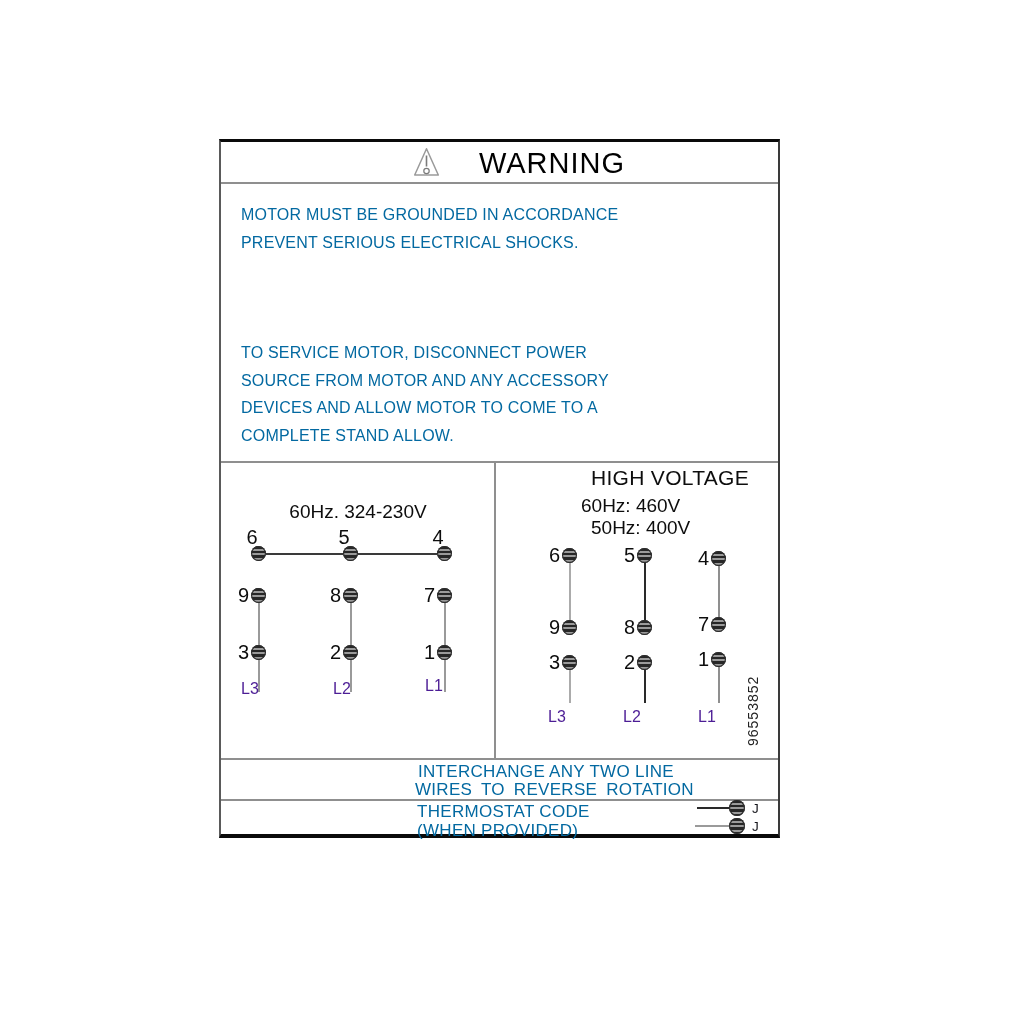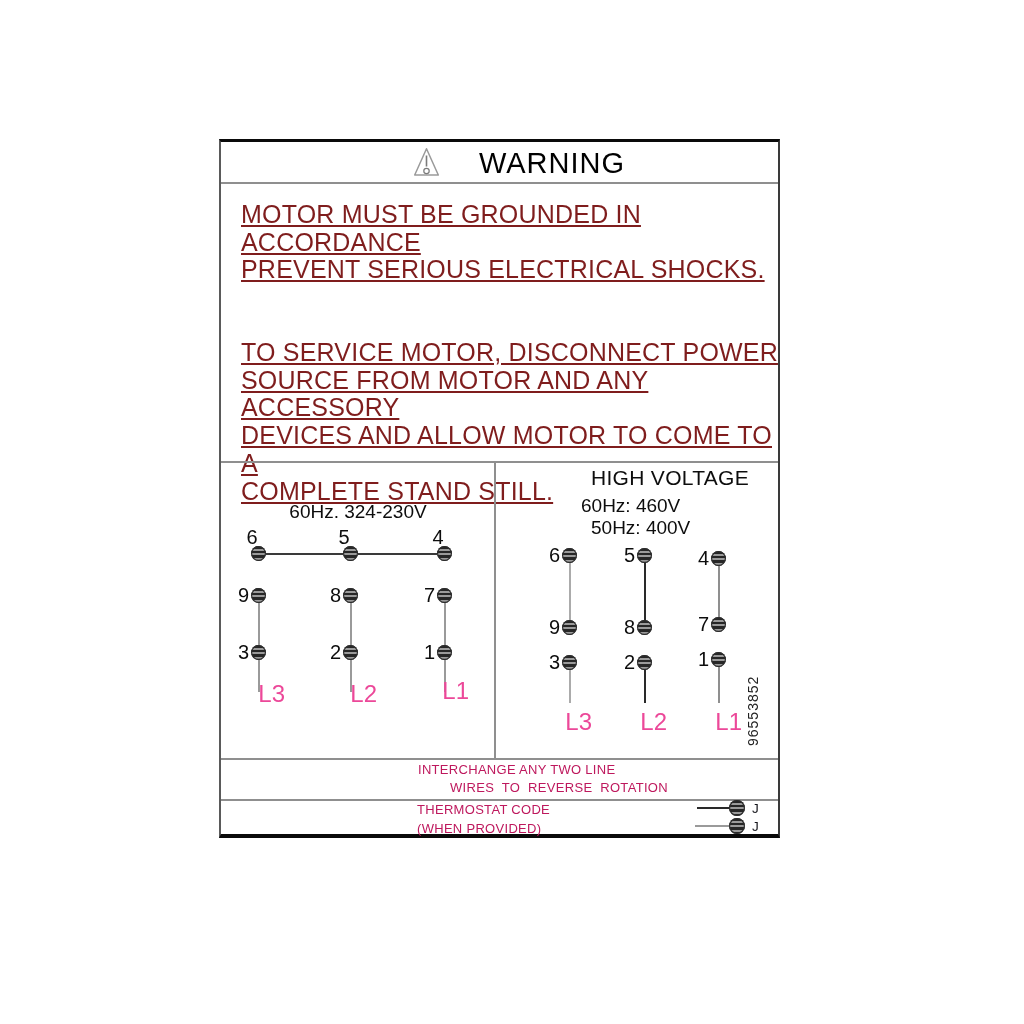--- a/index.html
+++ b/index.html
@@ -7,32 +7,32 @@
           font-family:"Liberation Sans","DejaVu Sans",sans-serif;color:#111;}
   .label-box{position:absolute;left:219px;top:139px;width:557px;height:692px;
              border-top:3px solid #0a0a0a;border-bottom:4px solid #0a0a0a;
              border-left:2px solid #5a5a5a;border-right:2px solid #3a3a3a;background:#fff;}
   .abs{position:absolute;}
   .hline{position:absolute;background:#8f8f8f;height:2px;}
   .vline{position:absolute;width:2px;}
   .wire{position:absolute;}
   .warn-title{position:absolute;left:240px;top:5px;width:182px;text-align:center;
               font-size:29px;line-height:32px;letter-spacing:1px;color:#000;}
-  .para{position:absolute;left:20px;font-size:25px;line-height:27.7px;color:#7f1d1d;letter-spacing:0.2px;text-decoration:underline;}
+  .para{position:absolute;left:20px;font-size:16px;line-height:27.7px;color:#0369a1;letter-spacing:0.2px;}
   .panel-title{position:absolute;font-size:21px;color:#0d0d0d;letter-spacing:0.3px;}
   .panel-sub{position:absolute;font-size:19px;color:#0d0d0d;}
   .tnum{position:absolute;font-size:20px;color:#0d0d0d;line-height:20px;}
   .tnum.ra{text-align:right;width:22px;}
   .tnum.ctr{text-align:center;width:24px;}
-  .llabel{position:absolute;font-size:24px;color:#ec4899;width:44px;text-align:right;}
+  .llabel{position:absolute;font-size:16px;color:#4c1d95;width:44px;text-align:left;}
   .term{position:absolute;width:15px;height:15px;border-radius:50%;
         background:repeating-linear-gradient(180deg,#262626 0px,#262626 2.6px,#9a9a9a 2.6px,#9a9a9a 4.6px);
         box-shadow:inset 0 0 0 1.2px #2e2e2e;}
   .term.lg{width:16px;height:16px;}
-  .small-txt{position:absolute;font-size:13px;color:#be185d;letter-spacing:0.3px;}
+  .small-txt{position:absolute;font-size:17px;color:#0369a1;letter-spacing:0.3px;}
   .jlabel{position:absolute;font-size:13.5px;color:#14141a;}
   .pn{position:absolute;left:524px;top:512px;height:92px;font-size:14px;color:#222;
       writing-mode:vertical-rl;transform:rotate(180deg);letter-spacing:1px;}
 </style>
 </head>
 <body>
 
 <div class="canvas">
   <div class="label-box">
 
@@ -47,21 +47,21 @@
     <div class="hline" style="left:0;top:40px;width:557px;"></div>
 
     <div class="para" style="top:59px;">
       <div>MOTOR MUST BE GROUNDED IN ACCORDANCE</div>
       <div>PREVENT SERIOUS ELECTRICAL SHOCKS.</div>
     </div>
     <div class="para" style="top:197px;">
       <div>TO SERVICE MOTOR, DISCONNECT POWER</div>
       <div>SOURCE FROM MOTOR AND ANY ACCESSORY</div>
       <div>DEVICES AND ALLOW MOTOR TO COME TO A</div>
-      <div>COMPLETE STAND STILL.</div>
+      <div>COMPLETE STAND ALLOW.</div>
     </div>
     <div class="hline" style="left:0;top:319px;width:557px;"></div>
     <div class="vline" style="left:273px;top:321px;height:295px;background:#8f8f8f;"></div>
 
     <div class="panel-sub" style="left:17px;top:359px;width:240px;text-align:center;">60Hz. 324-230V</div>
 
     <div class="wire" style="left:38px;top:411px;width:186px;height:2px;background:#3a3a3a;"></div>
     <div class="wire" style="left:37px;top:454px;width:2px;height:96px;background:#9a9a9a;"></div>
     <div class="wire" style="left:129px;top:454px;width:2px;height:96px;background:#9a9a9a;"></div>
     <div class="wire" style="left:223px;top:454px;width:2px;height:96px;background:#9a9a9a;"></div>
@@ -126,21 +126,21 @@
     <span class="llabel" style="left:327px;top:566px;">L3</span>
     <span class="llabel" style="left:402px;top:566px;">L2</span>
     <span class="llabel" style="left:477px;top:566px;">L1</span>
 
     <span class="pn">96553852</span>
 
     <div class="hline" style="left:0;top:616px;width:557px;"></div>
     <div class="hline" style="left:0;top:657px;width:557px;"></div>
 
     <div class="small-txt" style="left:197px;top:620px;">INTERCHANGE ANY TWO LINE</div>
-    <div class="small-txt" style="left:194px;top:638px;word-spacing:4px;margin-left:35px;">WIRES TO REVERSE ROTATION</div>
+    <div class="small-txt" style="left:194px;top:638px;word-spacing:4px;">WIRES TO REVERSE ROTATION</div>
     <div class="small-txt" style="left:196px;top:660px;">THERMOSTAT CODE</div>
     <div class="small-txt" style="left:196px;top:679px;">(WHEN PROVIDED)</div>
 
     <div class="wire" style="left:476px;top:665px;width:34px;height:2px;background:#2a2a2a;"></div>
     <span class="term lg" style="left:508px;top:658px;"></span>
     <span class="jlabel" style="left:531px;top:659px;">J</span>
 
     <div class="wire" style="left:474px;top:683px;width:36px;height:2px;background:#9a9a9a;"></div>
     <span class="term lg" style="left:508px;top:676px;"></span>
     <span class="jlabel" style="left:531px;top:677px;">J</span>

